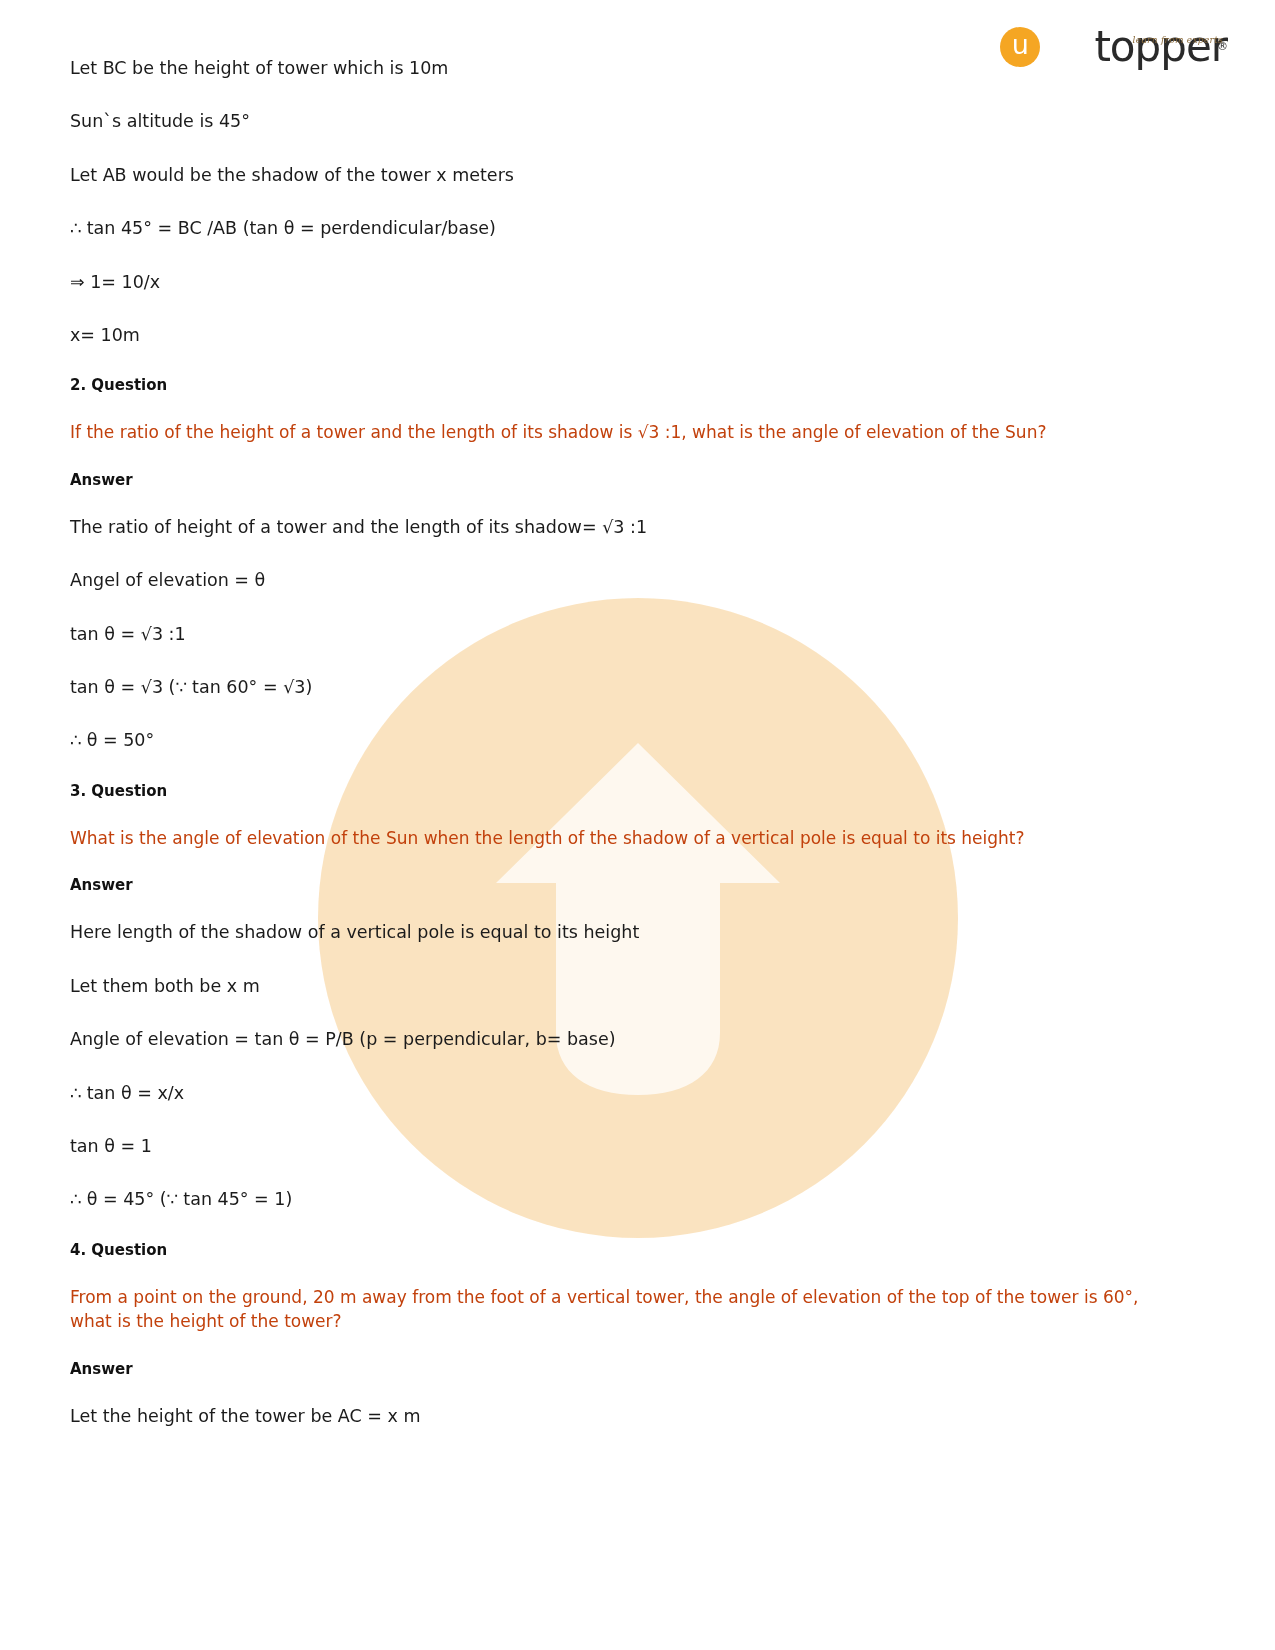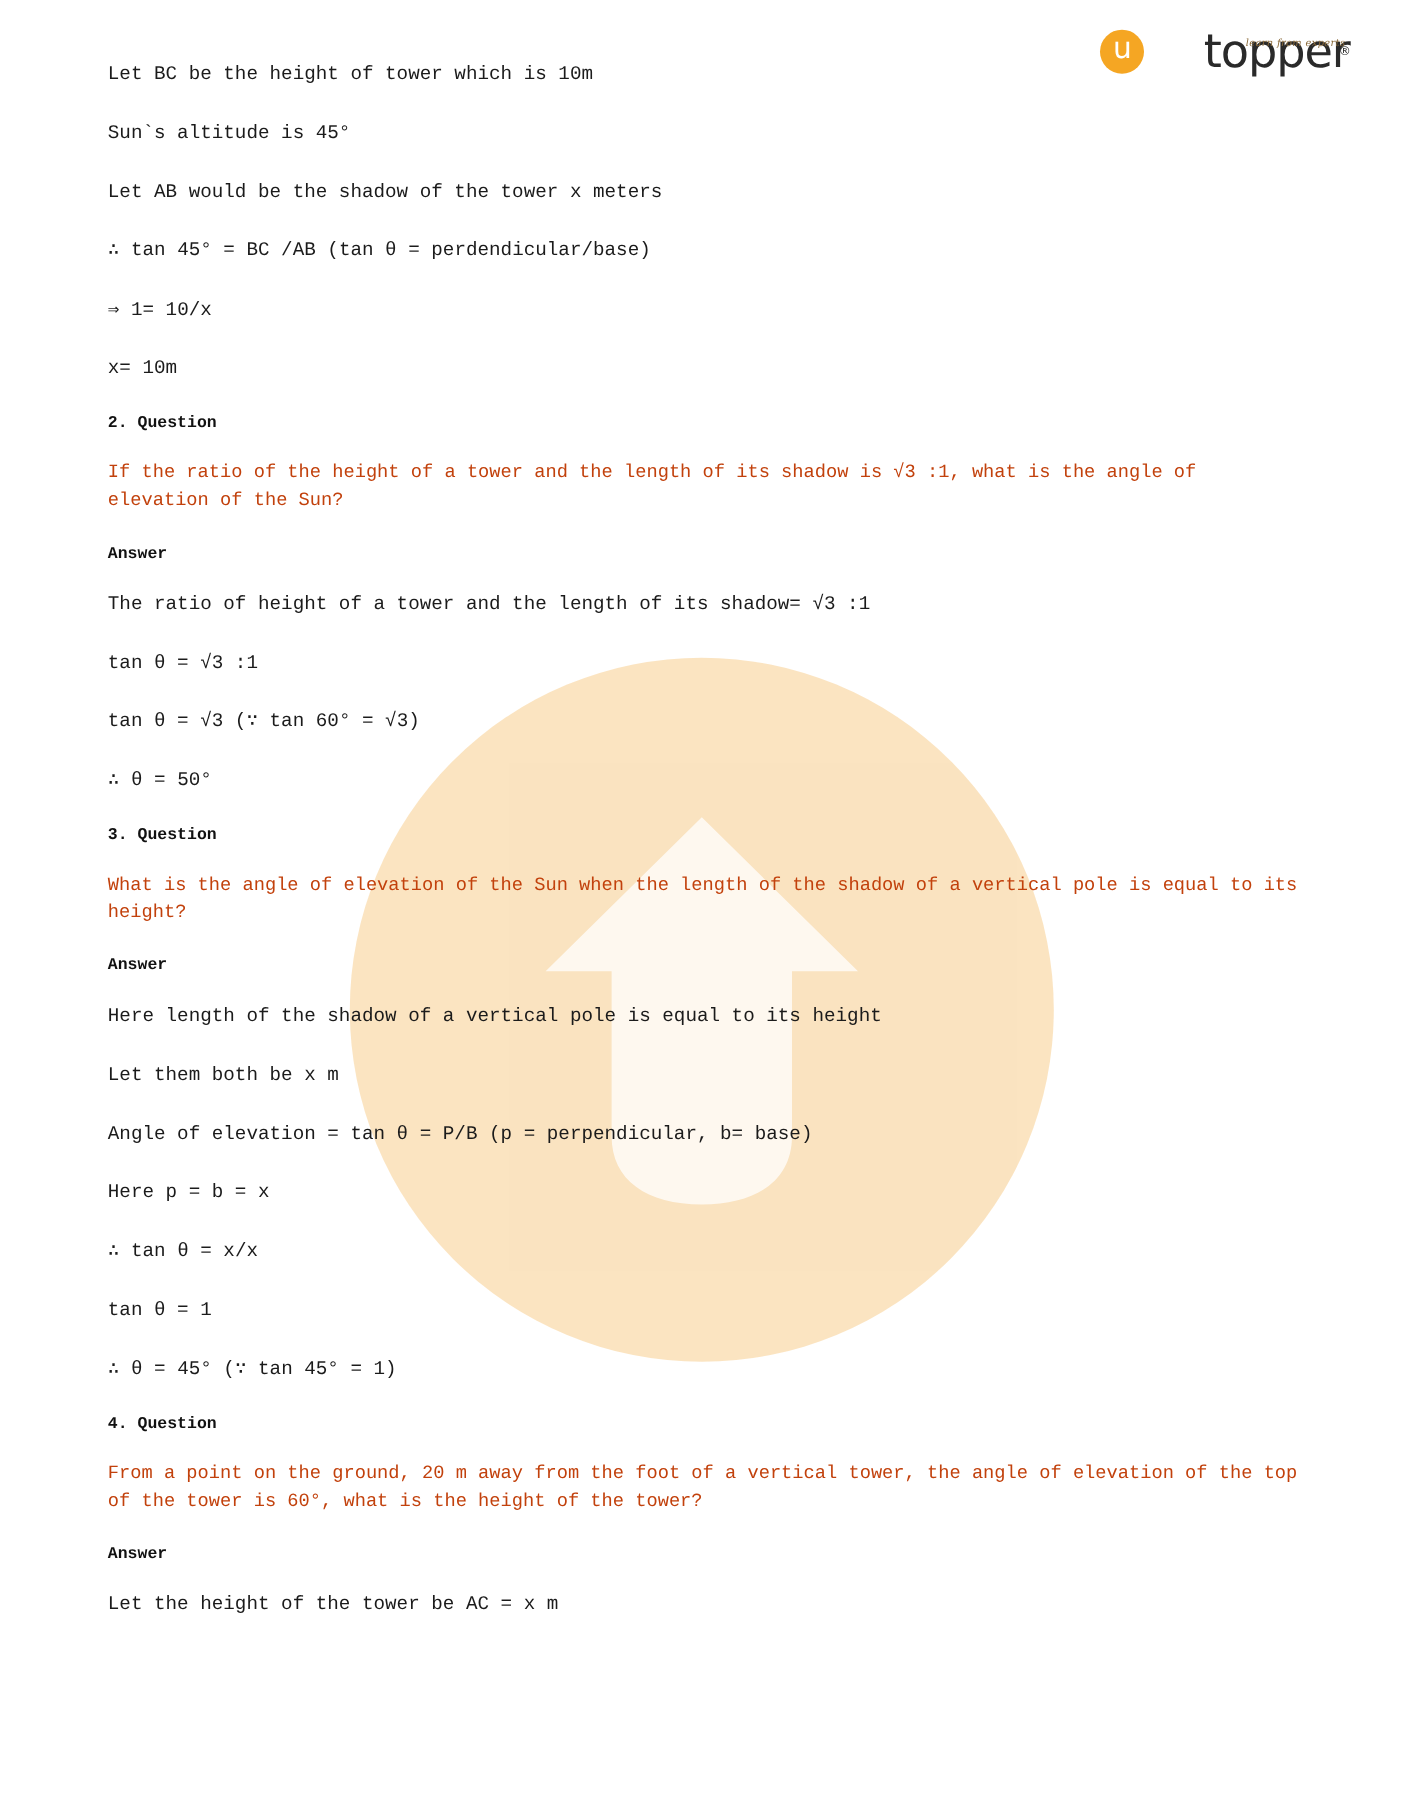--- a/index.html
+++ b/index.html
@@ -94,22 +94,21 @@
     font-family: "DejaVu Serif", serif;
     font-style: italic;
     letter-spacing: .3px;
     white-space: nowrap;
   }
 
   
   .content {
     position: relative;
     z-index: 2;
-    padding: 56px 70px 0 98px;
-    font-family: Liberation Mono, monospace;
+    padding: 56px 70px 0 70px;
   }
   .line {
     font-size: 17.5px;
     line-height: 1.45;
     color: #1b1b1b;
     margin: 0 0 28px 0;
     max-width: 1090px;
   }
   .heading {
     font-size: 15px;
@@ -155,31 +154,31 @@
     <p class="line">Sun`s altitude is 45°</p>
     <p class="line">Let AB would be the shadow of the tower x meters</p>
     <p class="line">∴ tan 45° = BC /AB (tan θ = perdendicular/base)</p>
     <p class="line">⇒ 1= 10/x</p>
     <p class="line">x= 10m</p>
 
     <h3 class="heading">2. Question</h3>
     <p class="para">If the ratio of the height of a tower and the length of its shadow is √3 :1, what is the angle of elevation of the Sun?</p>
     <h3 class="heading">Answer</h3>
     <p class="line">The ratio of height of a tower and the length of its shadow= √3 :1</p>
+    <p class="line">Angel of elevation = θ</p>
     <p class="line">tan θ = √3 :1</p>
     <p class="line">tan θ = √3 (∵ tan 60° = √3)</p>
     <p class="line">∴ θ = 50°</p>
 
     <h3 class="heading">3. Question</h3>
     <p class="para">What is the angle of elevation of the Sun when the length of the shadow of a vertical pole is equal to its height?</p>
     <h3 class="heading">Answer</h3>
     <p class="line">Here length of the shadow of a vertical pole is equal to its height</p>
     <p class="line">Let them both be x m</p>
     <p class="line">Angle of elevation = tan θ = P/B (p = perpendicular, b= base)</p>
-    <p class="line">Here p = b = x</p>
     <p class="line">∴ tan θ = x/x</p>
     <p class="line">tan θ = 1</p>
     <p class="line">∴ θ = 45° (∵ tan 45° = 1)</p>
 
     <h3 class="heading">4. Question</h3>
     <p class="para">From a point on the ground, 20 m away from the foot of a vertical tower, the angle of elevation of the top of the tower is 60°, what is the height of the tower?</p>
     <h3 class="heading">Answer</h3>
     <p class="line">Let the height of the tower be AC = x m</p>
 
   </div>

